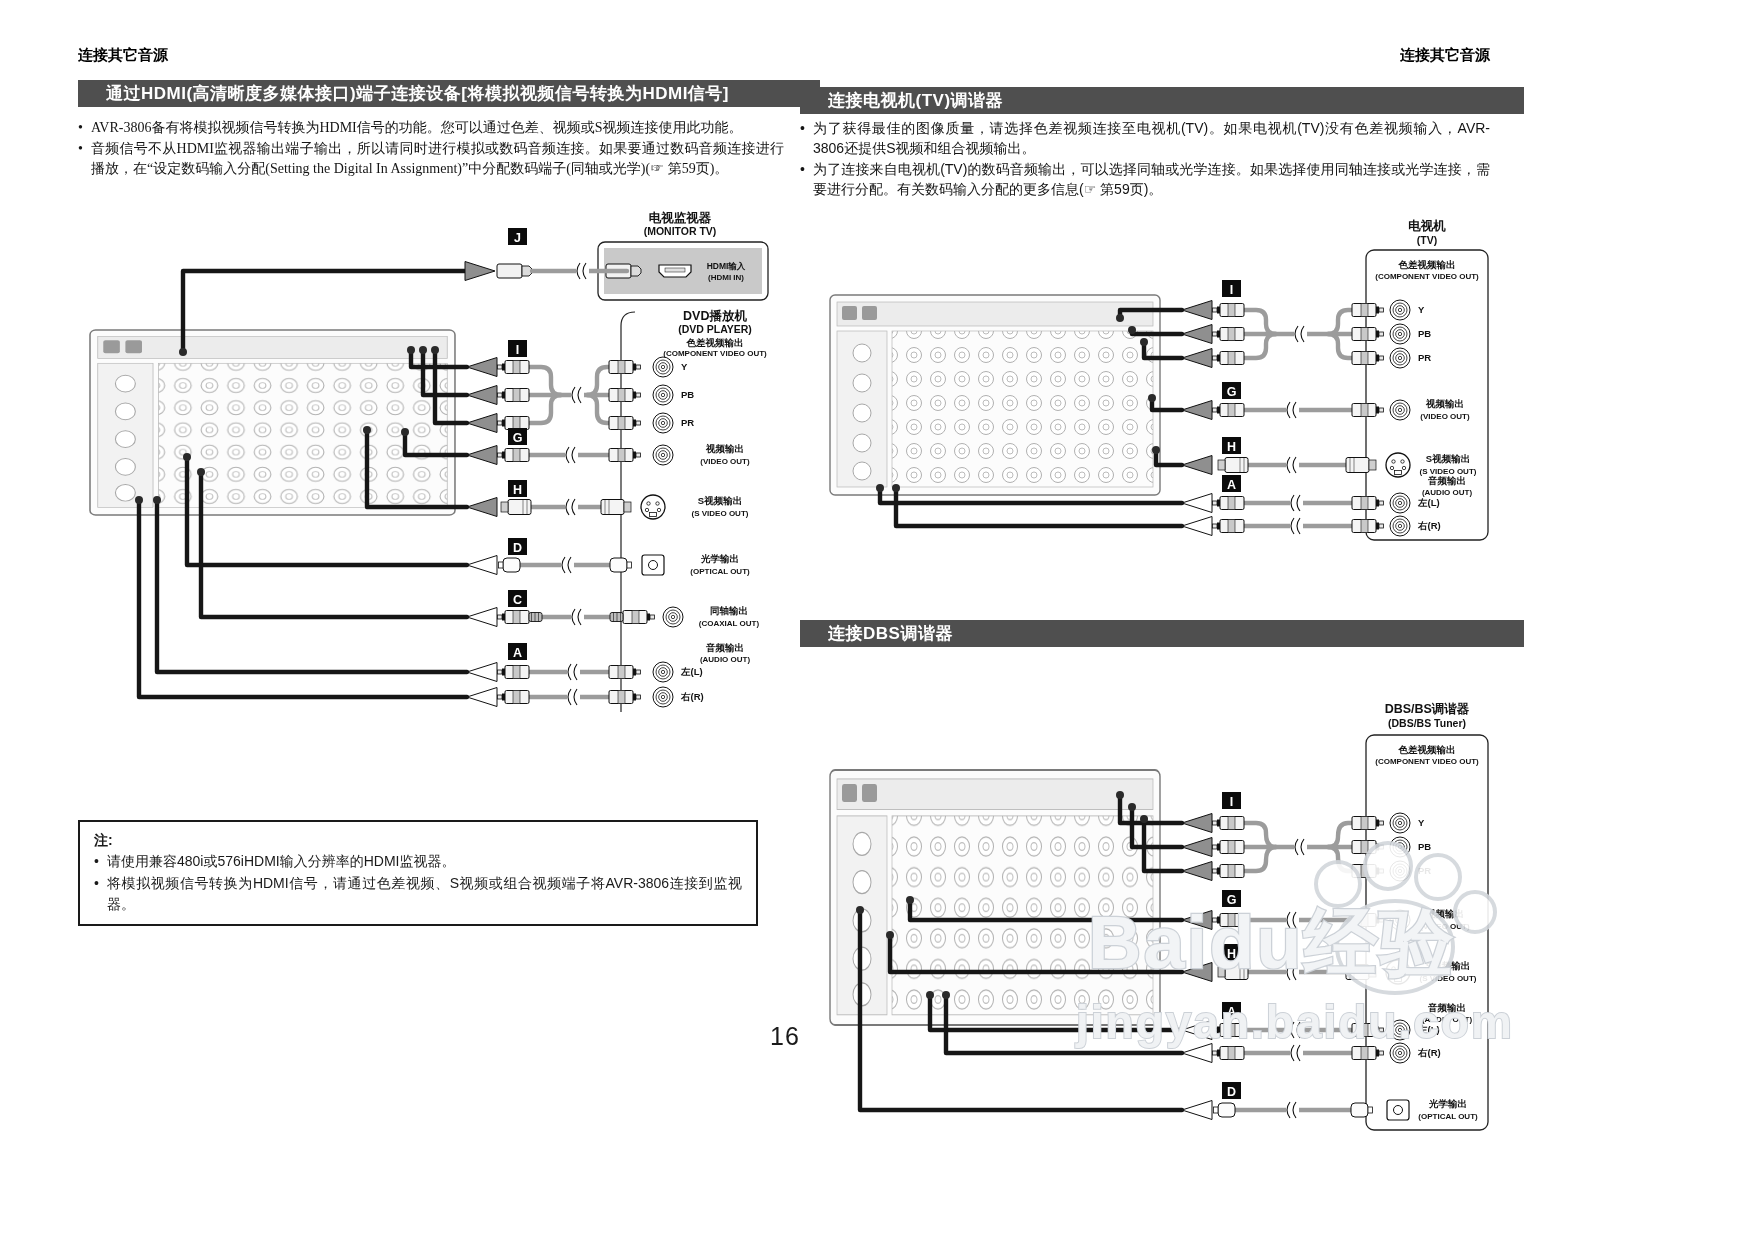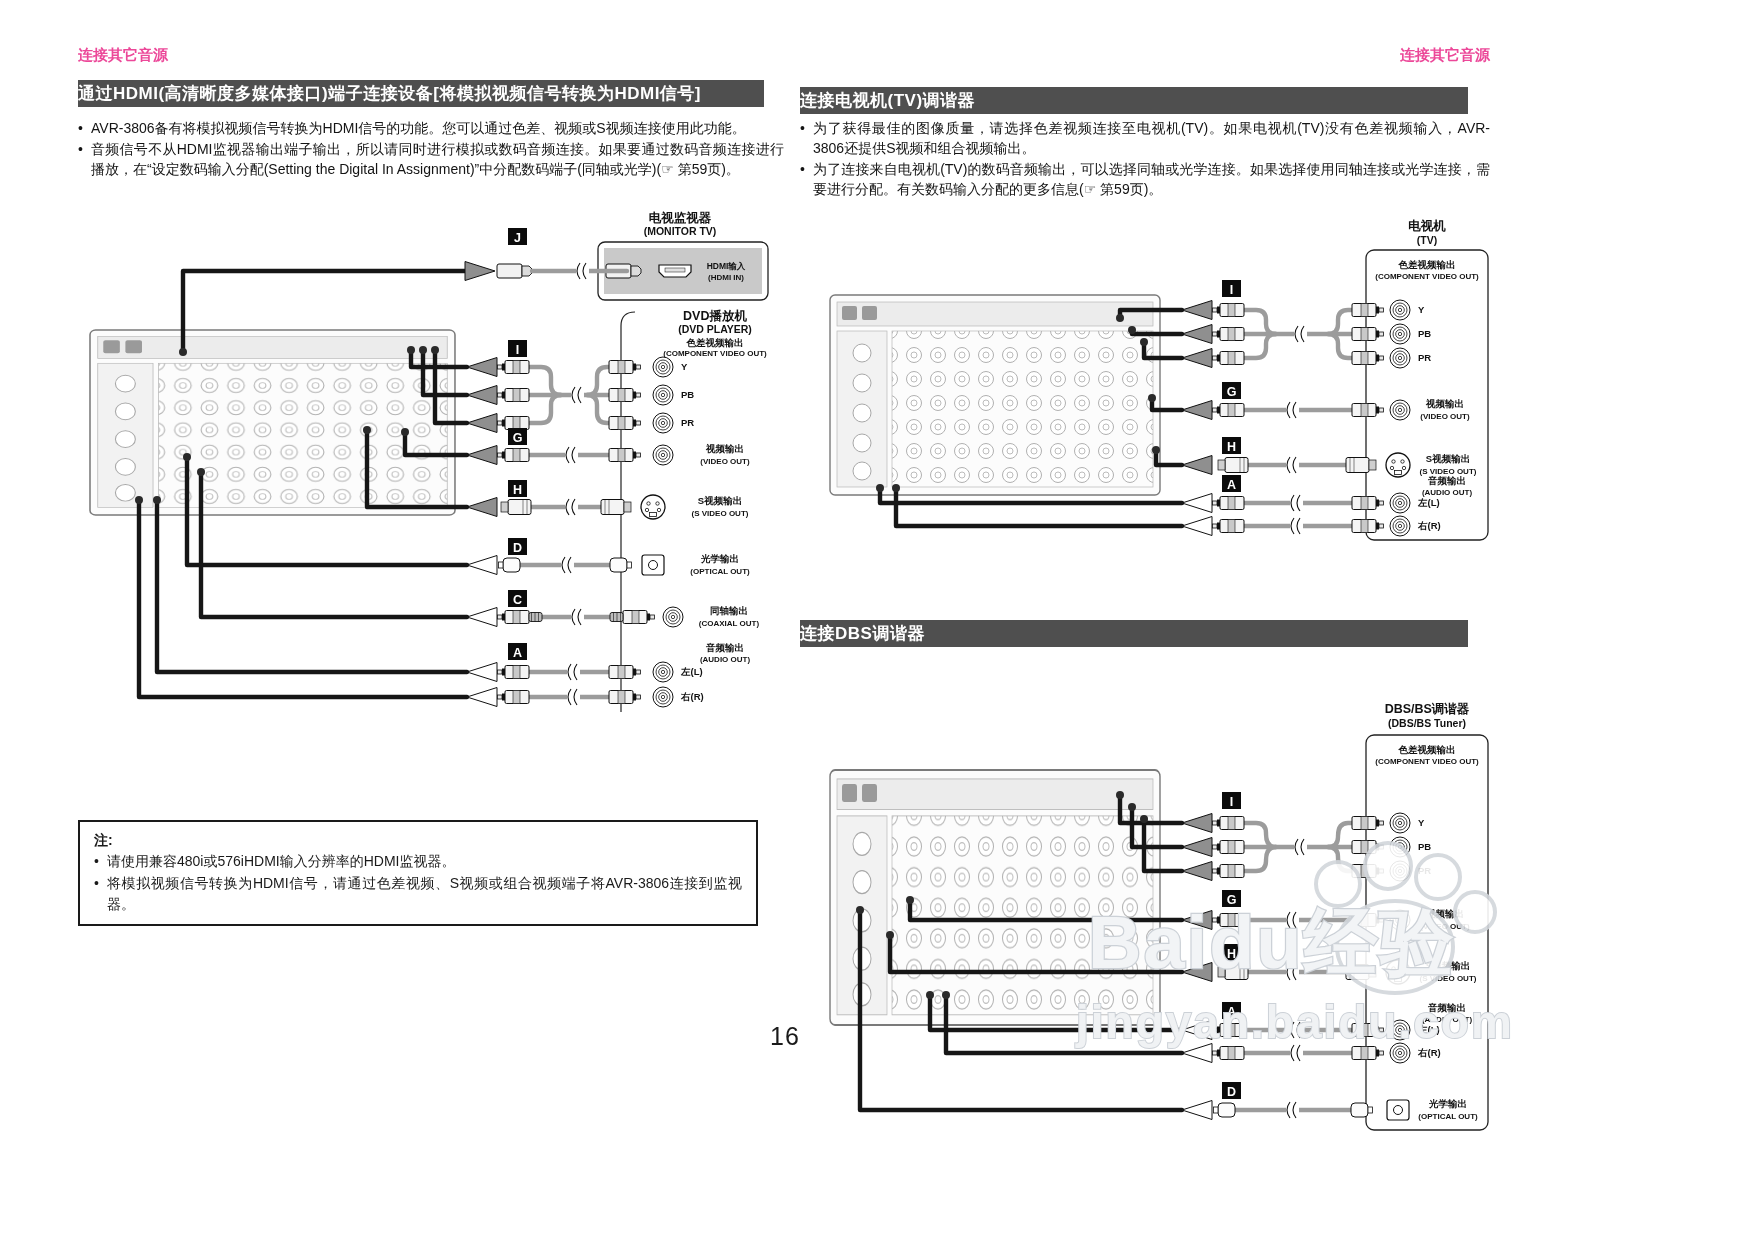--- a/index.html
+++ b/index.html
@@ -1,21 +1,21 @@
 <!DOCTYPE html>
 <html><head>
 <meta charset="utf-8">
 <style>
   html,body{margin:0;padding:0;}
   body{width:1754px;height:1240px;position:relative;background:#fff;
        font-family:"Liberation Sans","DejaVu Sans",sans-serif;color:#1a1a1a;overflow:hidden;}
   .abs{position:absolute;}
-  .runhead{font-size:15px;font-weight:600;color:#ec4899;}
+  .runhead{font-size:15px;font-weight:600;color:#000000;}
   .secbar{background:#4f4f4f;color:#fff;font-size:17px;font-weight:700;
-          height:27px;line-height:27px;padding:0 0;letter-spacing:.5px;white-space:nowrap;overflow:hidden;}
+          height:27px;line-height:27px;padding:0 28px;letter-spacing:.5px;white-space:nowrap;overflow:hidden;}
   .bullets{font-size:14px;line-height:20px;color:#141414;}
   .bullet{position:relative;padding-left:13px;margin-bottom:1px;text-align:justify;}
   .bullet::before{content:"•";position:absolute;left:0;top:0;}
   .notebox{border:2px solid #1a1a1a;padding:8px 14px;font-size:14px;line-height:21px;}
   .notetitle{font-weight:700;}
   .pagenum{font-size:25px;letter-spacing:1px;text-align:center;}
   svg.diag{position:absolute;}
   
   .dt1{font:700 12.5px "Liberation Sans","DejaVu Sans",sans-serif;text-anchor:middle;fill:#111;}
   .dt2{font:700 10.5px "Liberation Sans","DejaVu Sans",sans-serif;text-anchor:middle;fill:#111;}
@@ -34,21 +34,21 @@
 </head>
 <body>
 
 <div class="abs runhead" style="left:78px;top:46px;">连接其它音源</div>
 <div class="abs runhead" style="right:264px;top:46px;">连接其它音源</div>
 
 <div class="abs secbar" style="left:78px;top:80px;width:686px;">通过HDMI(高清晰度多媒体接口)端子连接设备[将模拟视频信号转换为HDMI信号]</div>
 <div class="abs secbar" style="left:800px;top:87px;width:668px;">连接电视机(TV)调谐器</div>
 <div class="abs secbar" style="left:800px;top:620px;width:668px;">连接DBS调谐器</div>
 
-<div class="abs bullets" style="left:78px;top:118px;width:706px;">
+<div class="abs bullets" style="left:78px;top:118px;width:706px;font-family:Liberation Serif, serif;">
   <div class="bullet">AVR-3806备有将模拟视频信号转换为HDMI信号的功能。您可以通过色差、视频或S视频连接使用此功能。</div>
   <div class="bullet">音频信号不从HDMI监视器输出端子输出，所以请同时进行模拟或数码音频连接。如果要通过数码音频连接进行播放，在“设定数码输入分配(Setting the Digital In Assignment)”中分配数码端子(同轴或光学)(☞ 第59页)。</div>
 </div>
 <div class="abs bullets" style="left:800px;top:118px;width:690px;">
   <div class="bullet">为了获得最佳的图像质量，请选择色差视频连接至电视机(TV)。如果电视机(TV)没有色差视频输入，AVR-3806还提供S视频和组合视频输出。</div>
   <div class="bullet">为了连接来自电视机(TV)的数码音频输出，可以选择同轴或光学连接。如果选择使用同轴连接或光学连接，需要进行分配。有关数码输入分配的更多信息(☞ 第59页)。</div>
 </div>
 <div class="abs bullets" style="left:800px;top:656px;width:690px;">
 </div>
 

